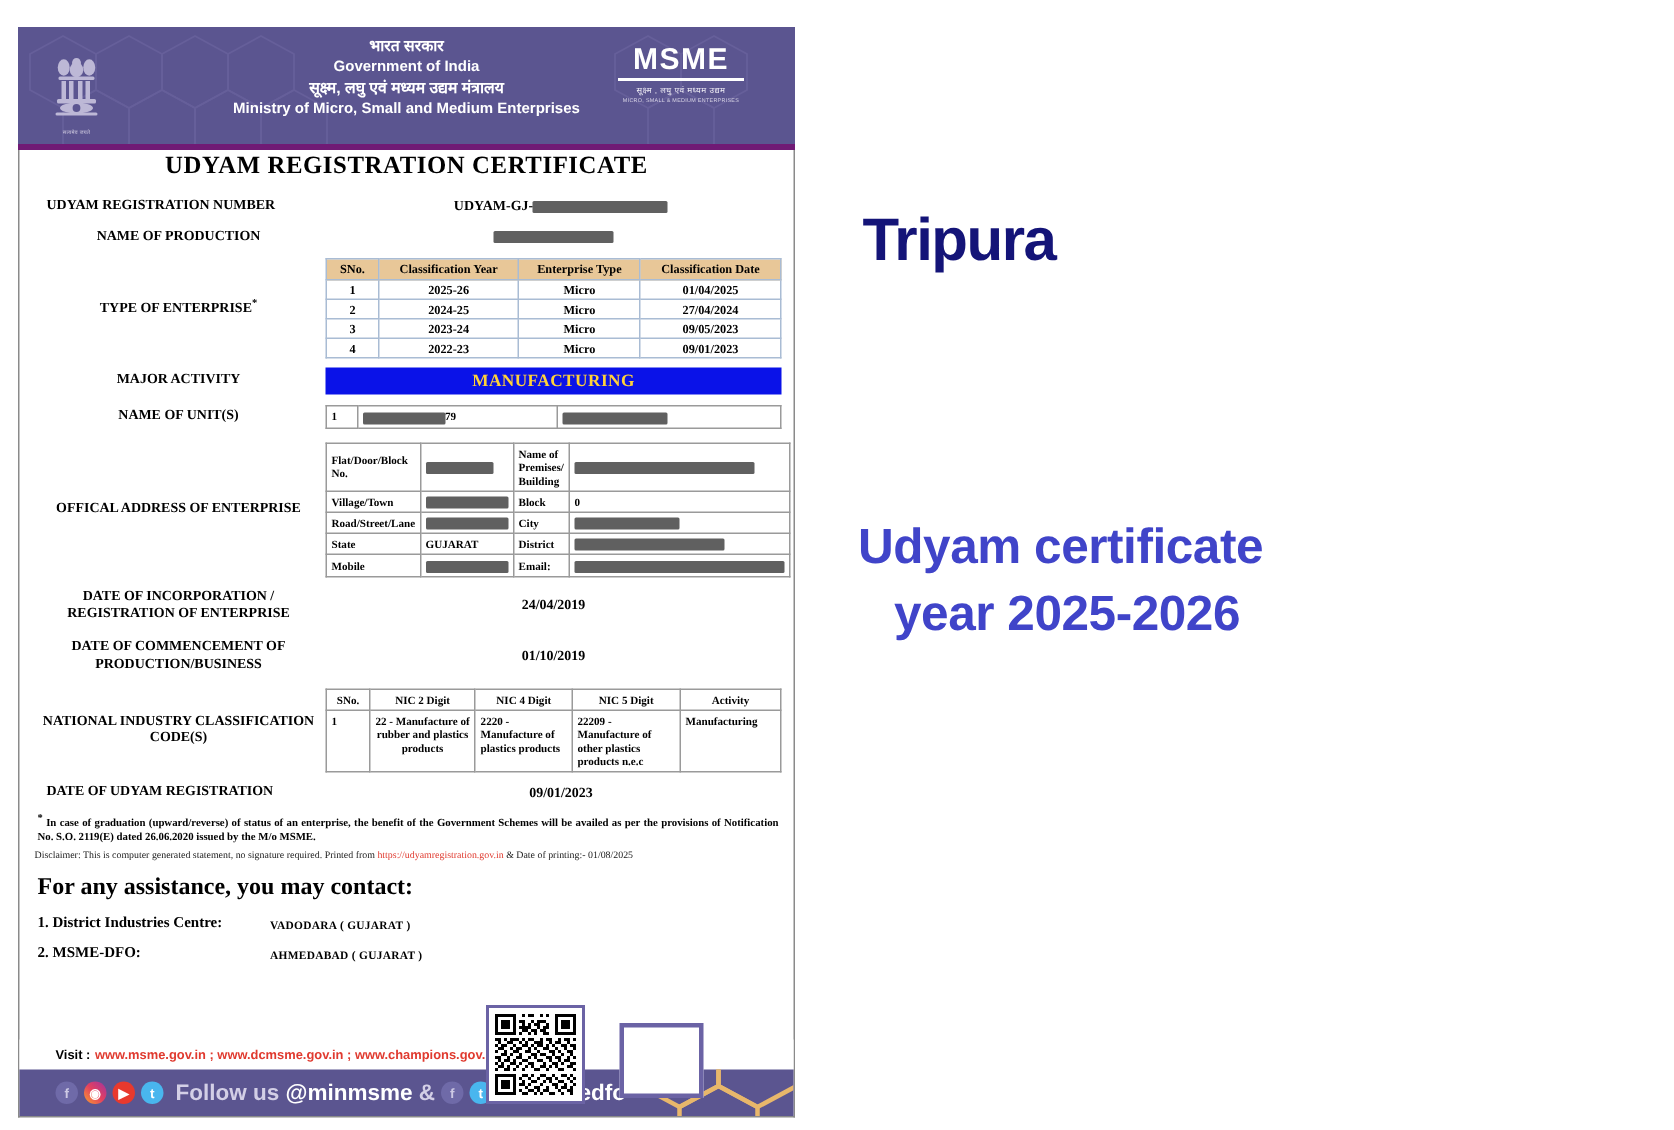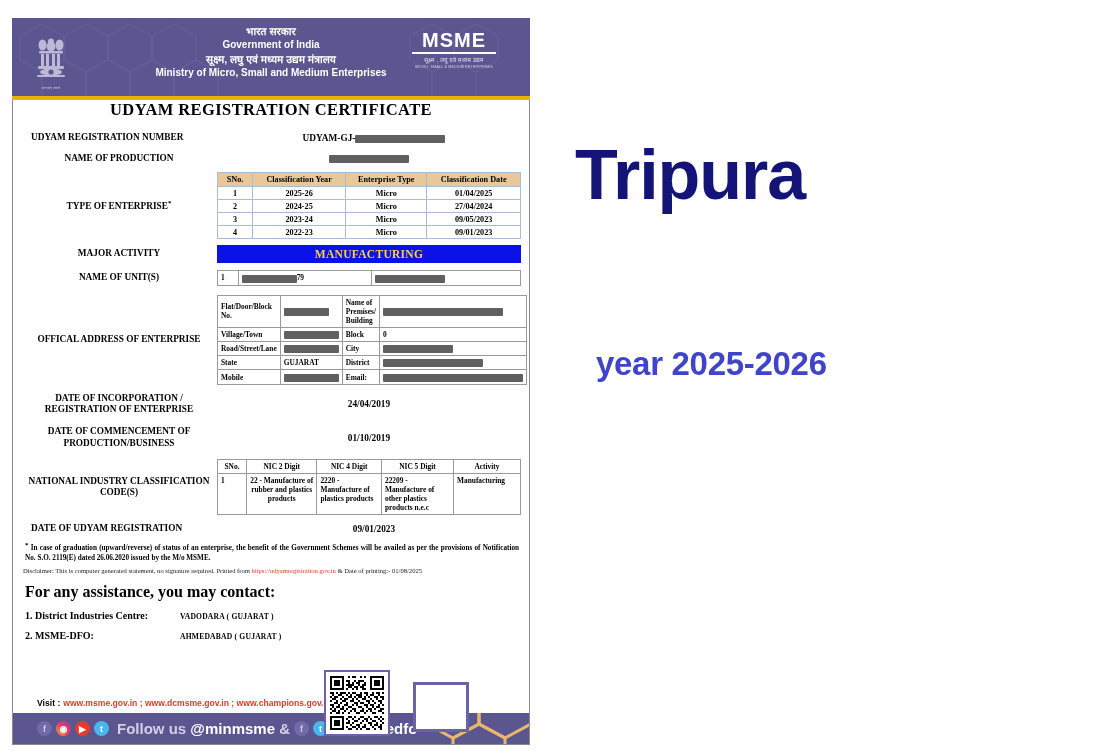--- a/index.html
+++ b/index.html
@@ -8,21 +8,21 @@
     background:#ffffff;
     font-family:"Liberation Serif", serif;
     overflow:hidden;
     position:relative;
   }
   
   #certificate{
     position:absolute;
     left:12px; top:18px;
     width:518px; height:725px;
-    background:#eab308;
+    background:#701a75;
   }
   .cert-header{
     position:relative;
     height:78px;
     background:#5b5590;
     overflow:hidden;
   }
   .hexpattern{
     position:absolute;inset:0;
     opacity:.55;
@@ -242,21 +242,21 @@
   #rightpanel{
     position:absolute;
     left:555px;top:0;
     width:561px;height:753px;
     background:#fff;
   }
   .big-title{
     position:absolute;
     left:20px;top:140px;
     font-family:"Liberation Sans",sans-serif;
-    font-size:70px;
+    font-size:40px;
     font-weight:700;
     color:#141478;
     letter-spacing:-1px;
     line-height:1;
   }
   .sub-title{
     position:absolute;
     left:17px;top:342px;
     font-family:"Liberation Sans",sans-serif;
     font-size:33px;
@@ -713,15 +713,16 @@
     </div>
 
     <div class="whitebox"></div>
 
   </div>
 </div>
 
 <div id="rightpanel">
   <div class="big-title">Tripura</div>
   <div class="sub-title">
+    <span>Udyam certificate</span>
     <span class="l2">year 2025-2026</span>
   </div>
 </div>
 
 </body></html>

